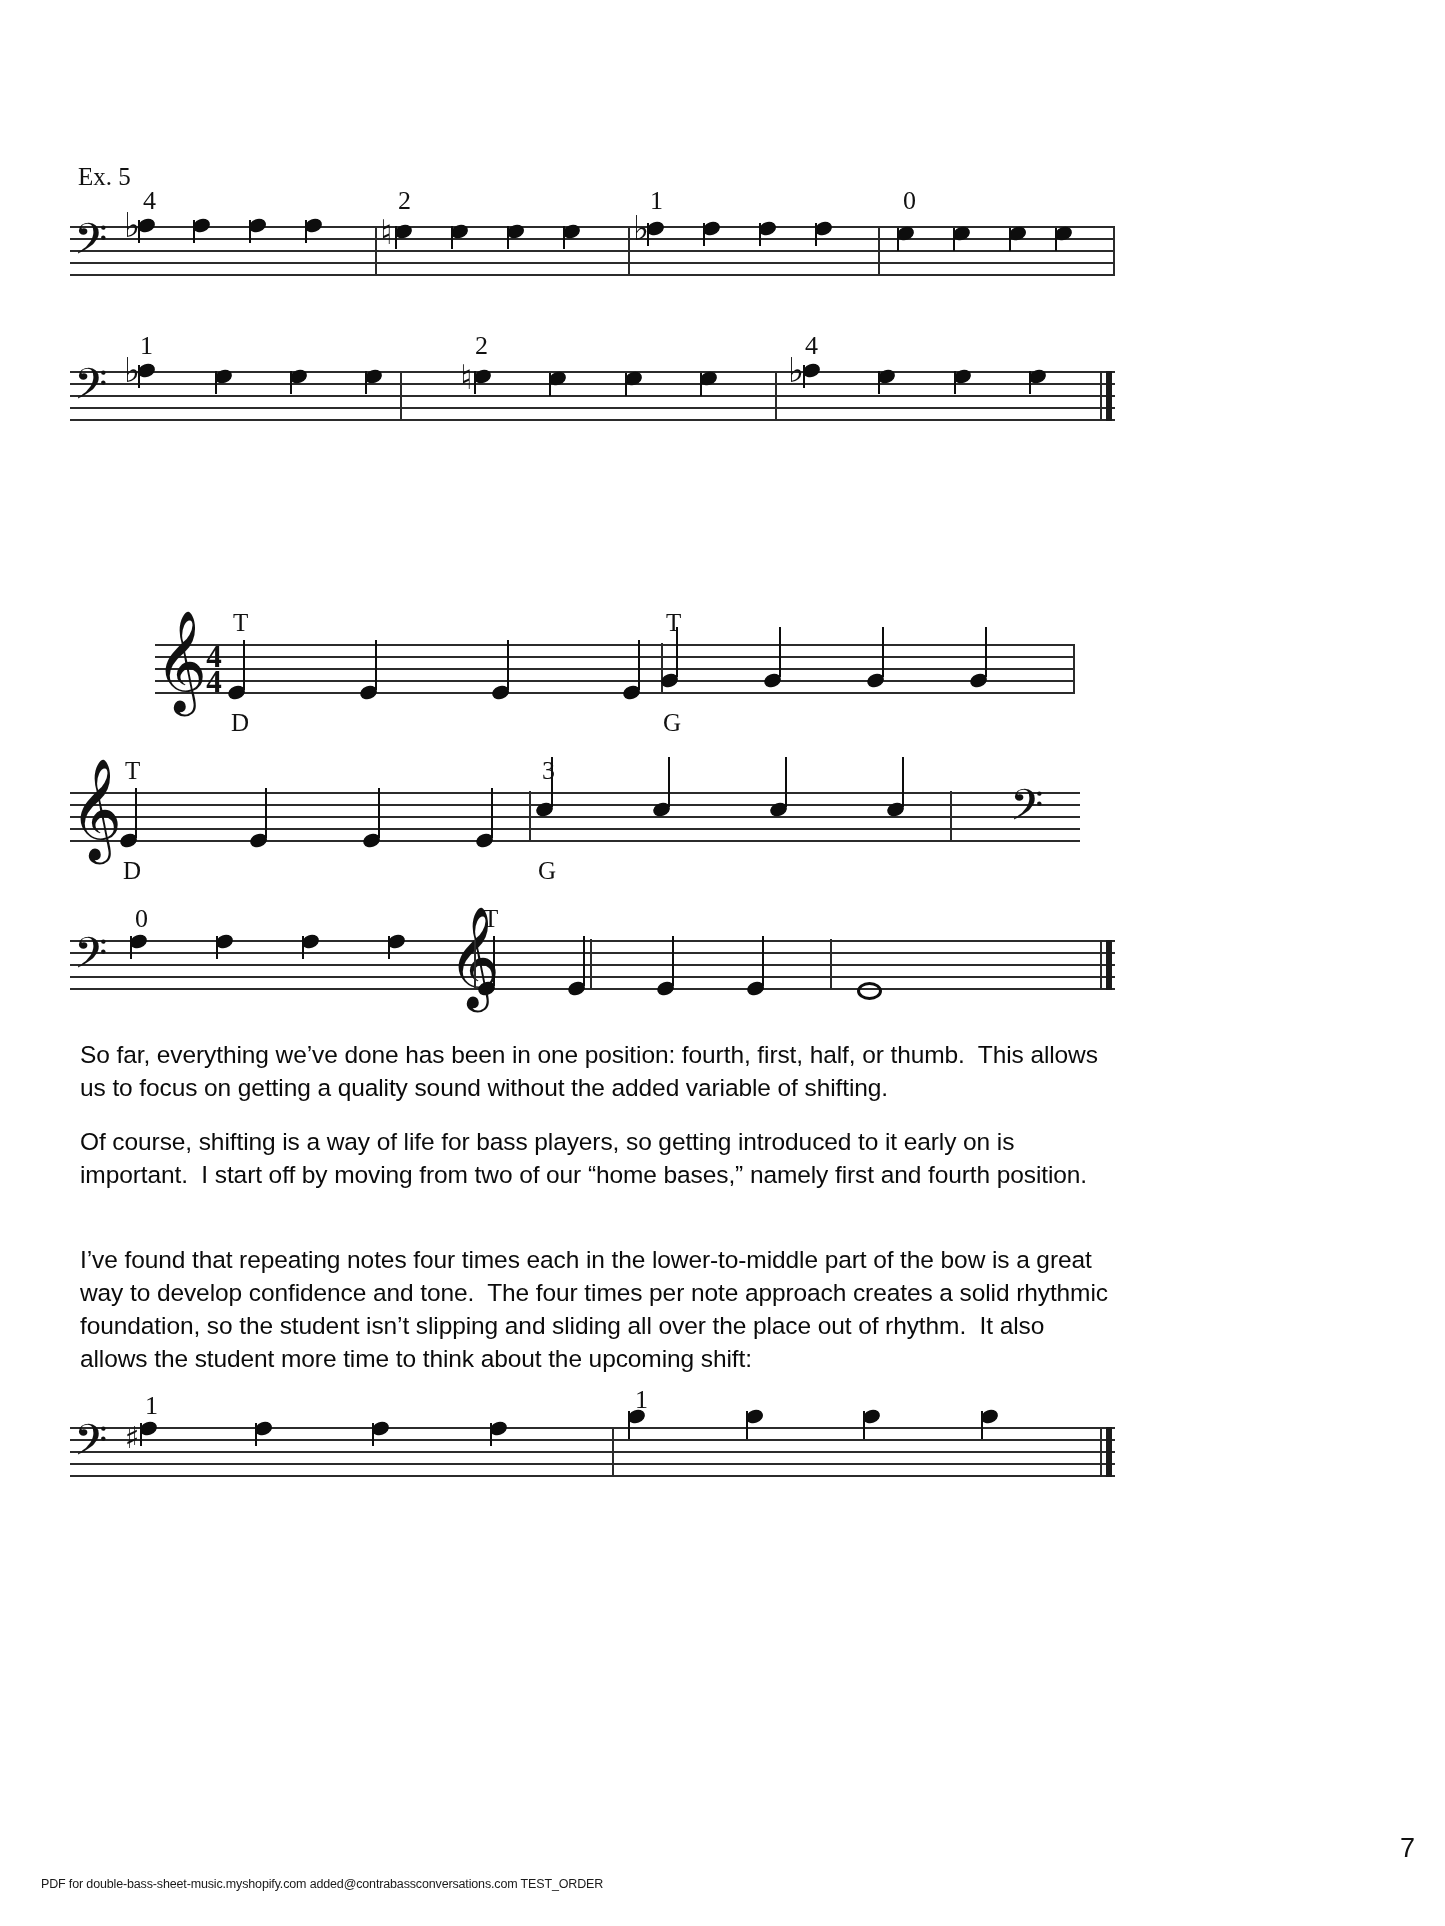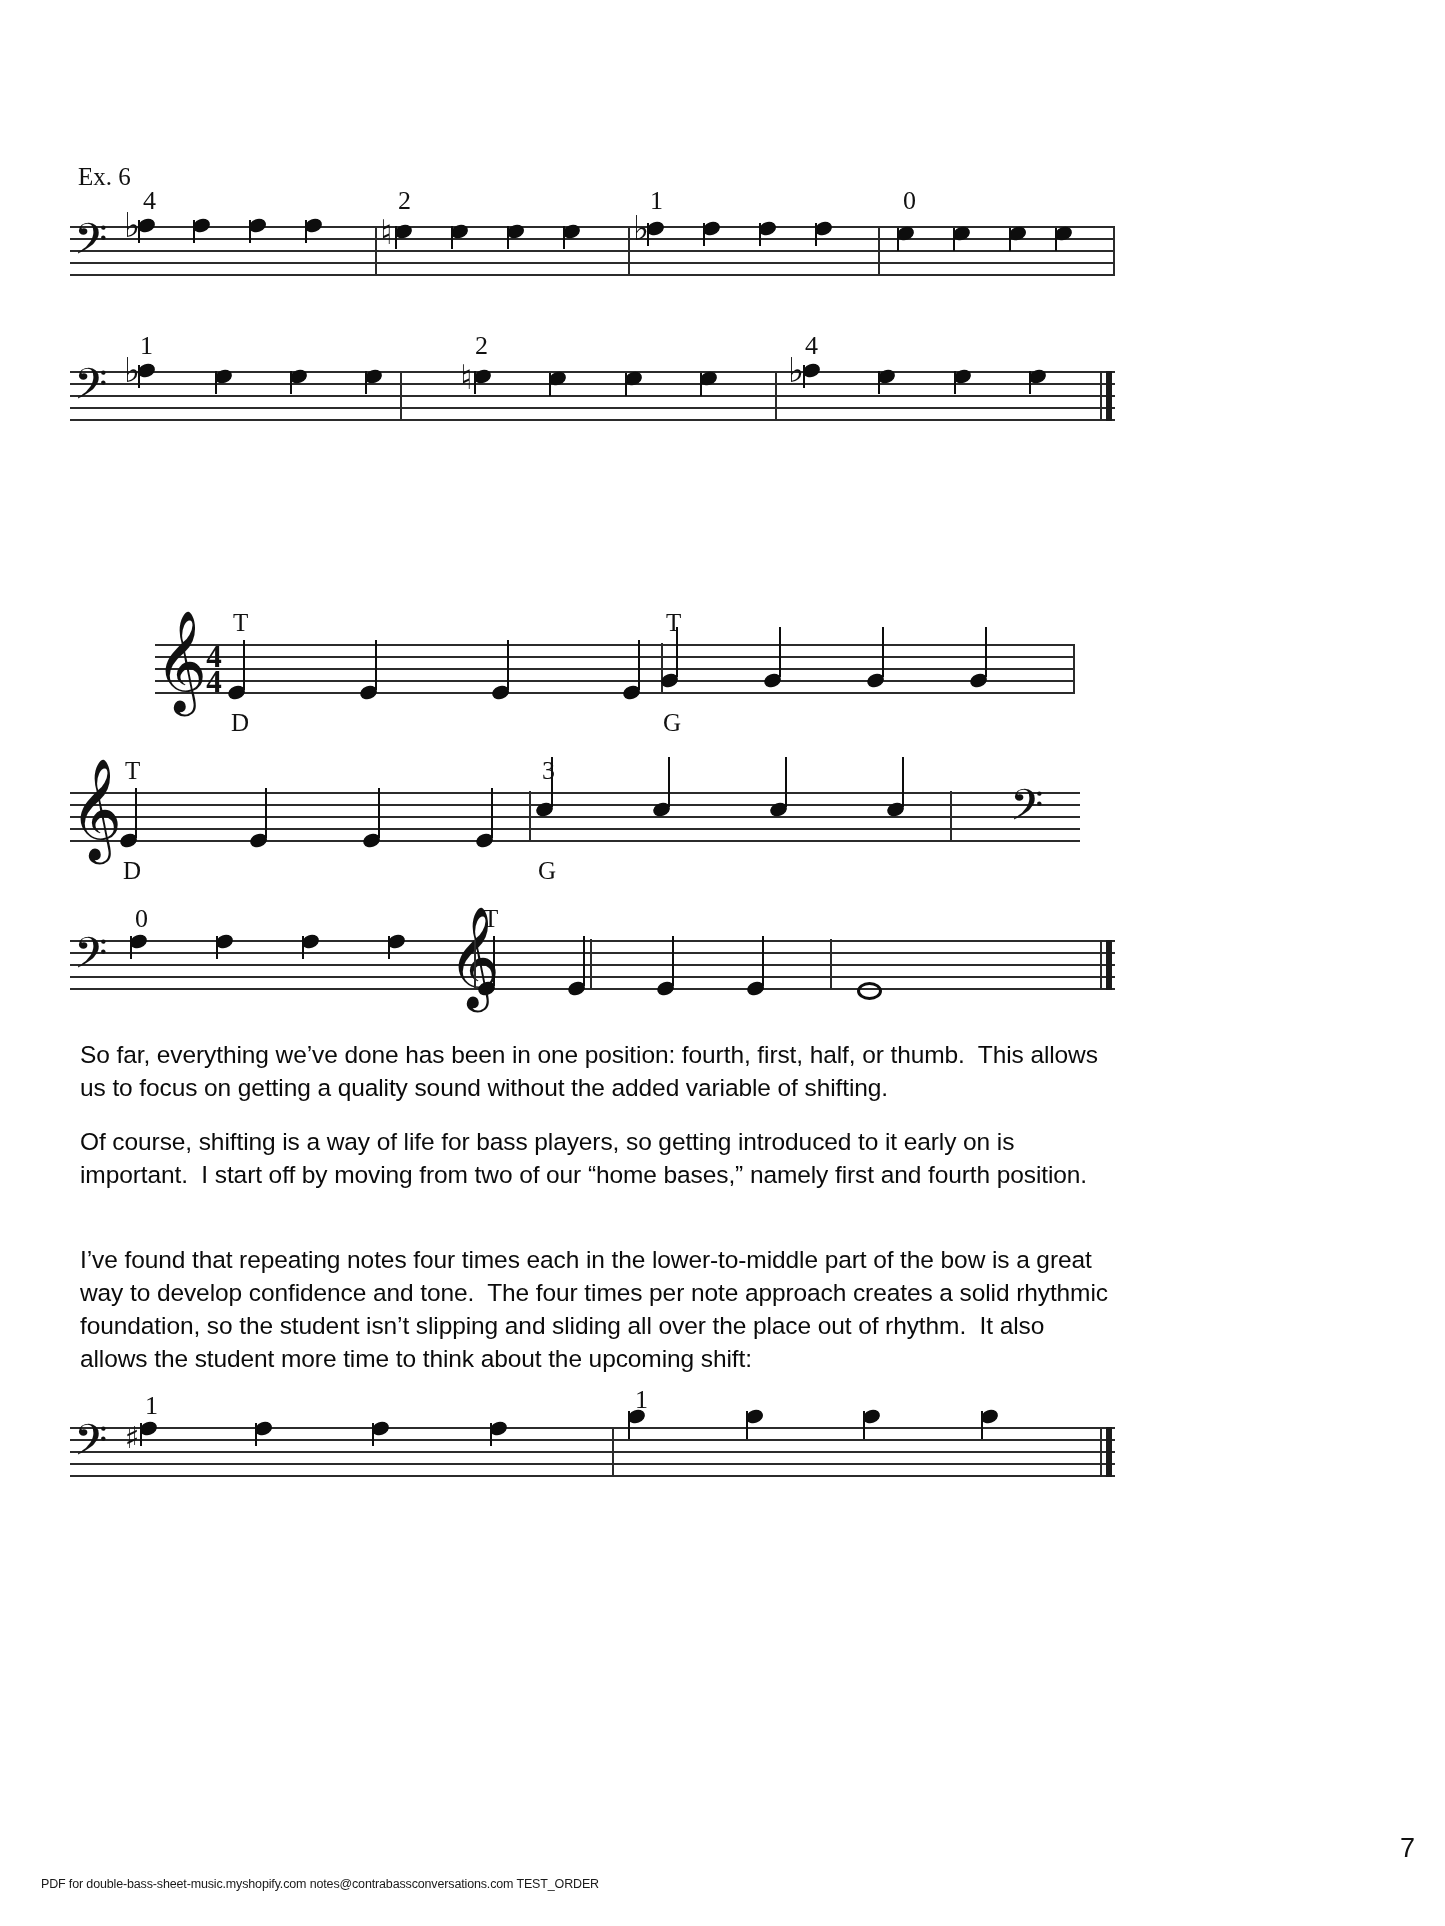--- a/index.html
+++ b/index.html
@@ -166,21 +166,21 @@
     font-size: 25px;
     line-height: 1;
     color: #111;
   }
 </style>
 </head>
 <body>
 
 <div class="page">
 
-  <div class="ex-label" style="left:78px; top:163px;">Ex. 6</div>
+  <div class="ex-label" style="left:78px; top:163px;">Ex. 5</div>
 
   <div class="system" style="left:70px; top:226px; width:1045px; height:50px;">
     <div class="staff">
       <div class="sline l0"></div>
         <div class="sline l1"></div>
       <div class="sline l2"></div>
         <div class="sline l3"></div>
         <div class="sline l4"></div>
     </div>
     <div class="clef bass" style="left:4px; top:-8px;">𝄢</div>
@@ -437,15 +437,15 @@
     <div class="stem" style="left:793px; top:-16px; height:28px;"></div>
     <div class="note" style="left:911px; top:-17px;"></div>
     <div class="stem" style="left:911px; top:-16px; height:28px;"></div>
 
     <div class="barline" style="left:1030px;"></div>
     <div class="barline thick" style="left:1036px;"></div>
   </div>
 
   <div class="page-num" style="left:1400px; top:1833px;">7</div>
 
-  <div class="footer-note" style="left:41px; top:1877px;">PDF for double-bass-sheet-music.myshopify.com notes@contrabassconversations.com TEST_ORDER</div>
+  <div class="footer-note" style="left:41px; top:1877px;">PDF for double-bass-sheet-music.myshopify.com added@contrabassconversations.com TEST_ORDER</div>
 
 </div>
 
 </body></html>

